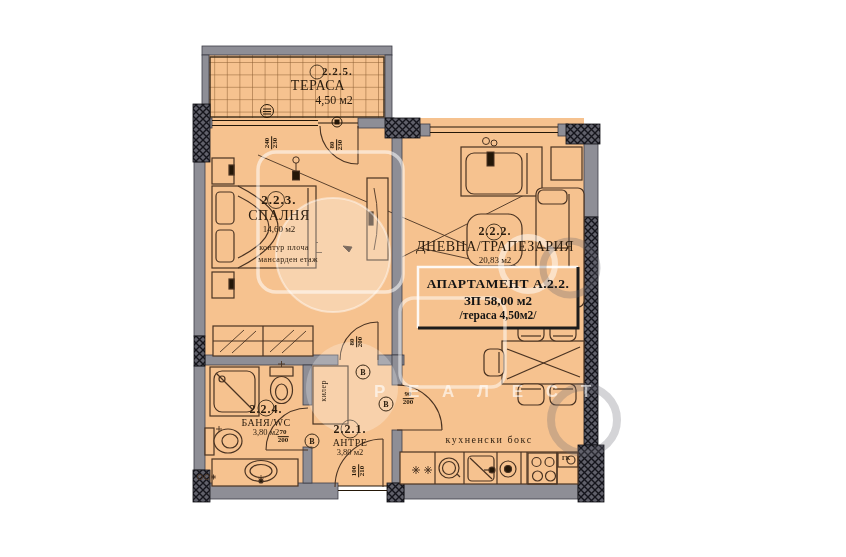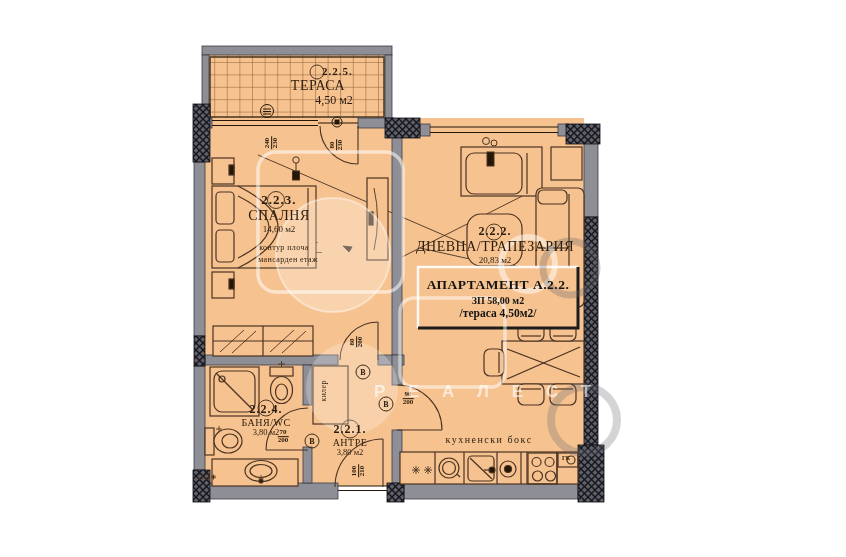--- a/index.html
+++ b/index.html
@@ -9,21 +9,21 @@
   .lbl{position:absolute;transform:translate(-50%,-50%);text-align:center;white-space:nowrap;
        line-height:1.15;color:#2a1c0e;}
   .num{font-weight:bold;font-size:13px;letter-spacing:1px;}
   .num.sm{font-size:11px;text-align:right;}
   .rname{font-size:14px;letter-spacing:.5px;}
   .rname.sm{font-size:14px;}
   .area{font-size:9px;}
   .area.sm{font-size:12px;margin-left:32px;}
   .note{font-size:8px;letter-spacing:.4px;}
   .apt1{font-weight:bold;font-size:13.5px;color:#141414;letter-spacing:.5px;}
-  .apt2{font-weight:bold;font-size:10px;color:#141414;margin-top:2px;text-align:center;}
+  .apt2{font-weight:bold;font-size:13px;color:#141414;margin-top:2px;text-align:center;}
   .apt3{font-weight:bold;font-size:11.5px;color:#141414;margin-top:1px;text-align:center;}
   .dim{position:absolute;transform:translate(-50%,-50%);font-size:7px;font-weight:bold;
        line-height:1.05;text-align:center;color:#241708;}
   .dim.rot{transform:translate(-50%,-50%) rotate(-90deg);}
   .dim .t{border-bottom:1px solid #241708;padding:0 1px;}
   .vert{transform:translate(-50%,-50%) rotate(-90deg);}
   .vmark{position:absolute;width:13px;height:13px;border:1px solid #3a2a18;border-radius:50%;
          font-weight:bold;font-size:8px;display:flex;align-items:center;justify-content:center;
          transform:translate(-50%,-50%);color:#241708;background:transparent;}
   .kitchenlbl{font-size:10px;letter-spacing:1.5px;}

